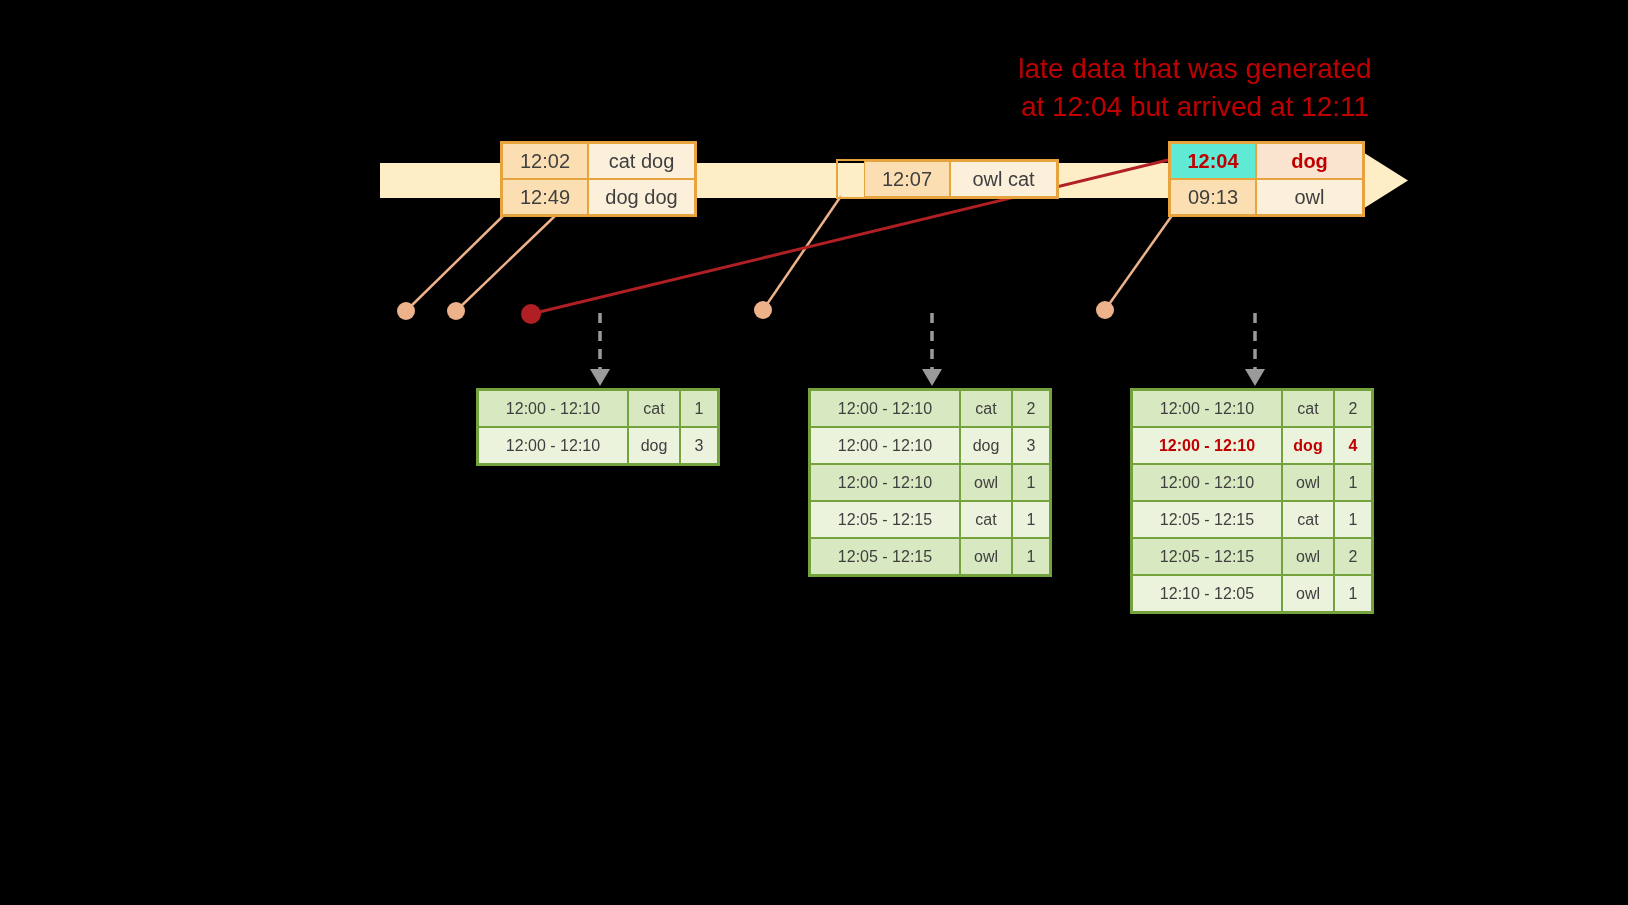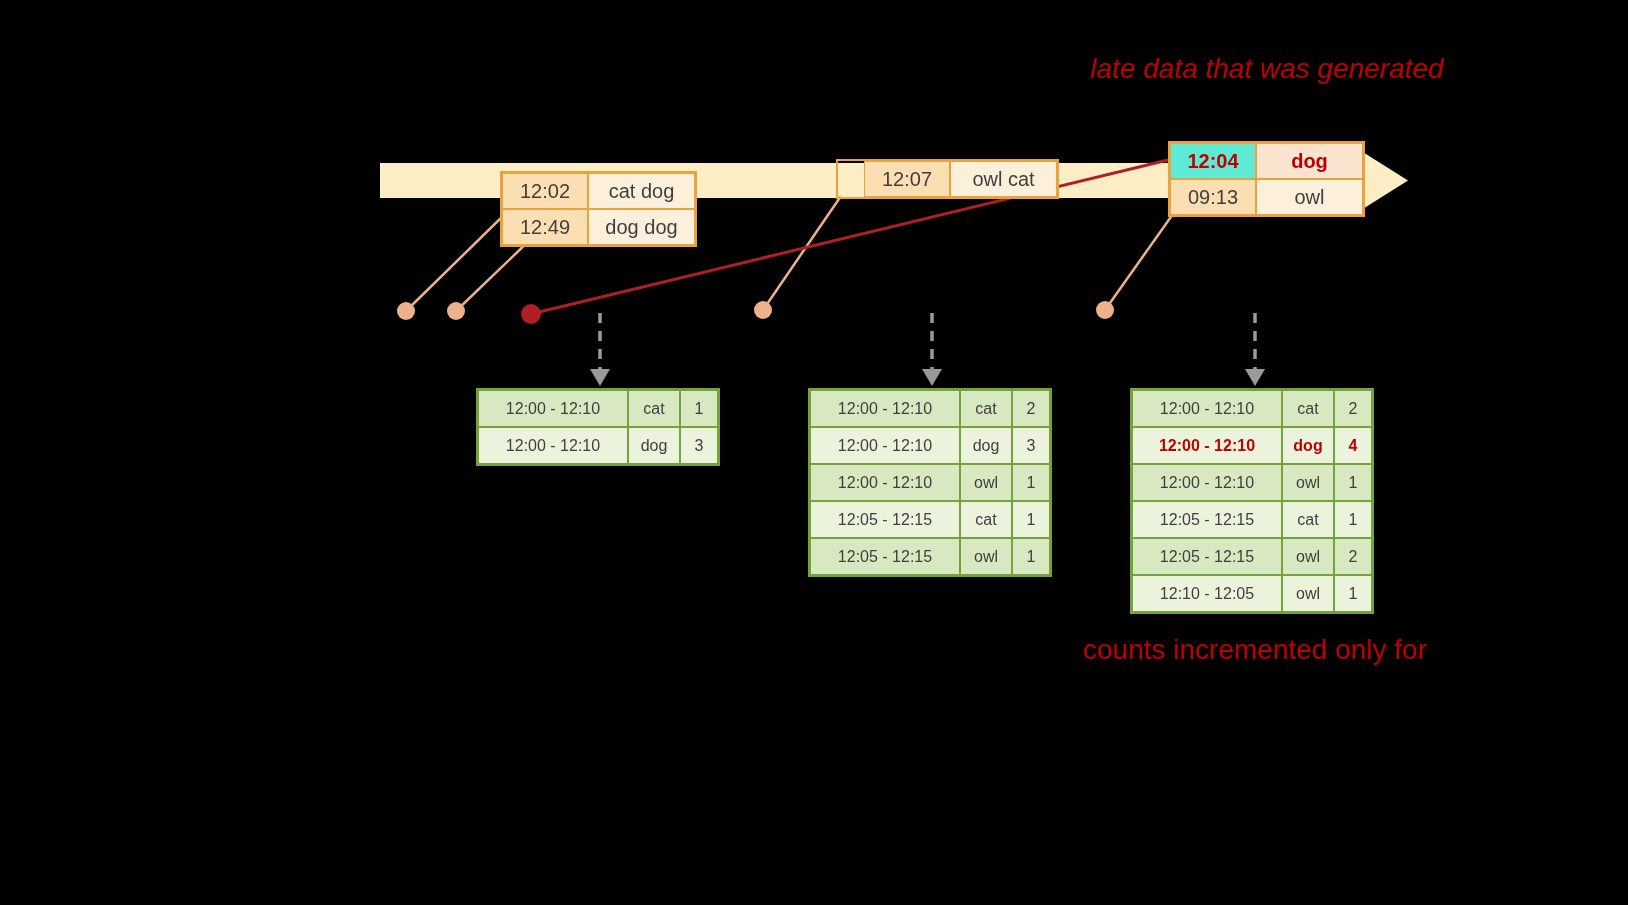--- a/index.html
+++ b/index.html
@@ -71,25 +71,26 @@
       <line x1="932" y1="313" x2="932" y2="370"></line>
       <line x1="1255" y1="313" x2="1255" y2="370"></line>
     </g>
     <g fill="#9a9a9a">
       <polygon points="600,386 590,369 610,369"></polygon>
       <polygon points="932,386 922,369 942,369"></polygon>
       <polygon points="1255,386 1245,369 1265,369"></polygon>
     </g>
   </svg>
 
-  <div class="annotation" style="left:1032px; top:50px; width:470px;font-style:italic;">
+  <div class="annotation" style="left:960px; top:50px; width:470px;">
     <div>late data that was generated</div>
+    <div>at 12:04 but arrived at 12:11</div>
   </div>
 
-  <div class="event-table" style="left:500px; top:141px;margin-top:30px;">
+  <div class="event-table" style="left:500px; top:141px;">
     <div class="ecell time">12:02</div>
     <div class="ecell word">cat dog</div>
     <div class="ecell time">12:49</div>
     <div class="ecell word">dog dog</div>
   </div>
 
   <div class="event-table" style="left:836px; top:159px;padding-left:26px;">
     <div class="ecell time">12:07</div>
     <div class="ecell word">owl cat</div>
   </div>
@@ -143,16 +144,15 @@
     <div class="rcell l">1</div>
     <div class="rcell d">12:05 - 12:15</div>
     <div class="rcell d">owl</div>
     <div class="rcell d">2</div>
     <div class="rcell l">12:10 - 12:05</div>
     <div class="rcell l">owl</div>
     <div class="rcell l">1</div>
   </div>
 
   <div class="annotation" style="left:1020px; top:631px; width:470px;">
-    <div>counts incremented only for</div>
   </div>
 
 </div>
 
 </body></html>

